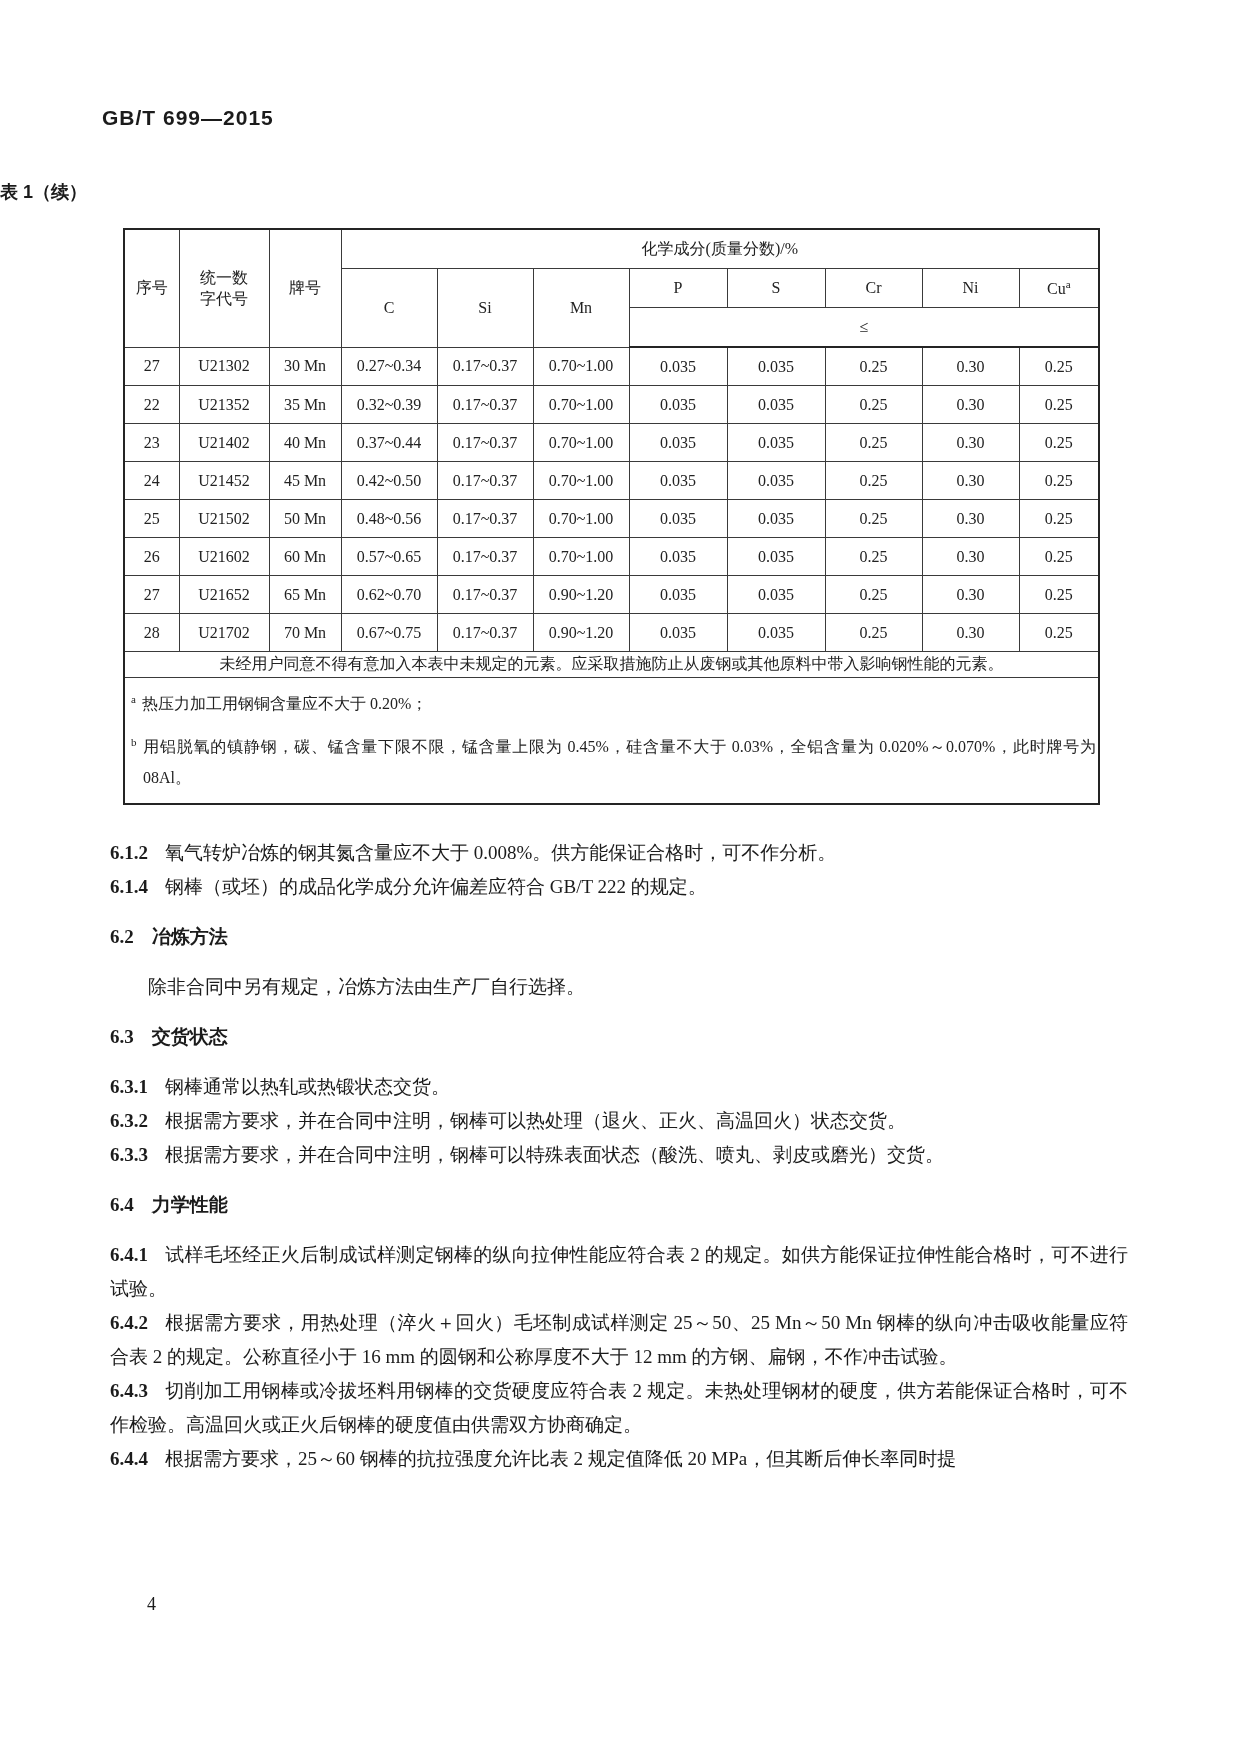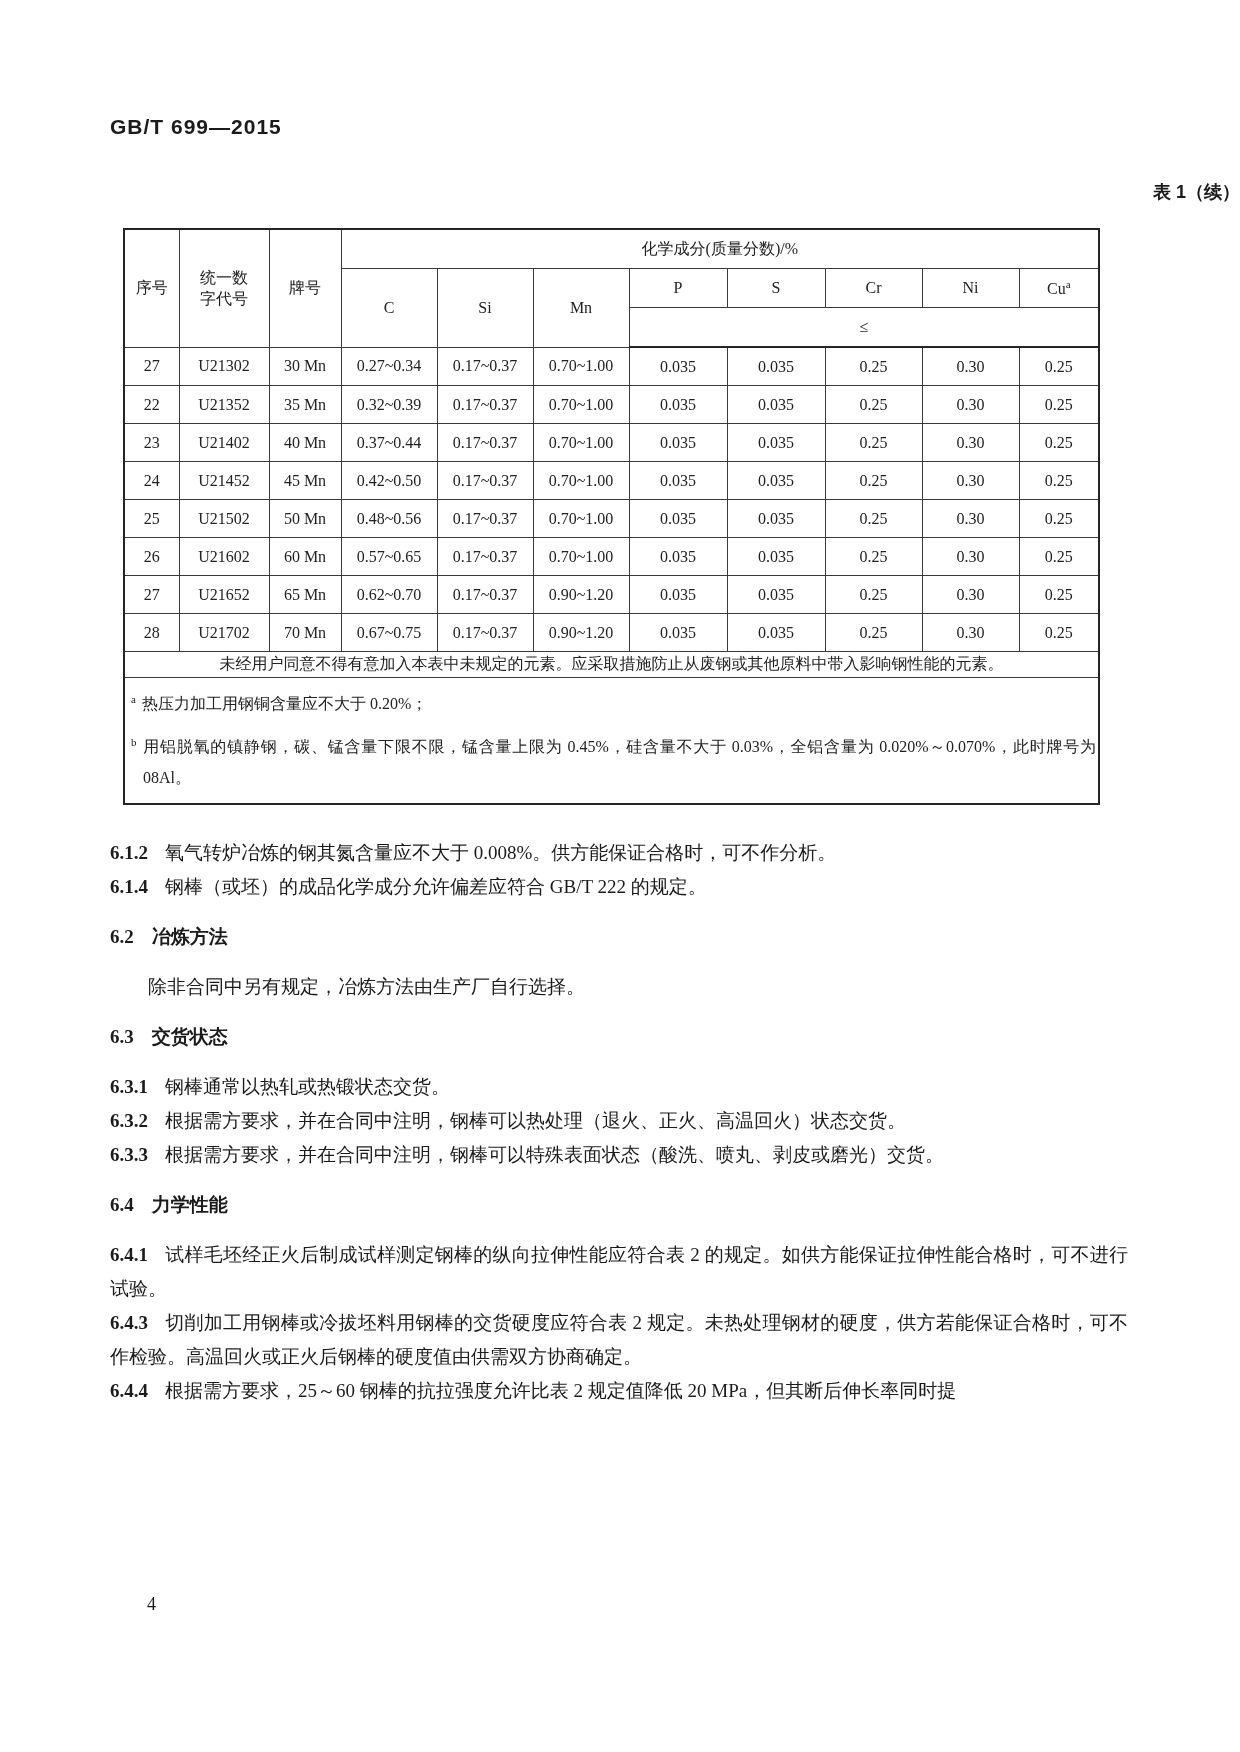--- a/index.html
+++ b/index.html
@@ -2,26 +2,26 @@
 <html><head>
 <meta charset="utf-8">
 <style>
   html,body{margin:0;padding:0;background:#ffffff;}
   .page{
     position:relative;width:1240px;height:1752px;background:#ffffff;
     font-family:"Liberation Serif","DejaVu Serif",serif;color:#1b1b1b;
     overflow:hidden;
   }
   .doc-header{
-    position:absolute;left:110px;top:106px;
+    position:absolute;left:102px;top:106px;
     font-family:"Liberation Sans","DejaVu Sans",sans-serif;
-    font-weight:bold;font-size:21px;letter-spacing:1px;margin-top:9px;
+    font-weight:bold;font-size:21px;letter-spacing:1px;
   }
   .table-title{
-    position:absolute;left:0;top:180px;width:1240px;text-align:right;
+    position:absolute;left:0;top:180px;width:1240px;text-align:left;
     font-family:"Liberation Sans","DejaVu Sans",sans-serif;
     font-weight:bold;font-size:18px;
   }
   table.chem{
     position:absolute;left:123px;top:228px;width:977px;
     border-collapse:collapse;table-layout:fixed;
     border:2px solid #242424;
   }
   table.chem th,table.chem td{
     border:1px solid #3a3a3a;text-align:center;vertical-align:middle;
@@ -225,19 +225,20 @@
       <p class="clause"><span class="cnum">6.1.2</span><span>氧气转炉冶炼的钢其氮含量应不大于 0.008%。供方能保证合格时，可不作分析。</span></p>
       <p class="clause"><span class="cnum">6.1.4</span><span>钢棒（或坯）的成品化学成分允许偏差应符合 GB/T 222 的规定。</span></p>
       <p class="heading"><span class="hnum">6.2</span><span class="htext">冶炼方法</span></p>
       <p class="indent">除非合同中另有规定，冶炼方法由生产厂自行选择。</p>
       <p class="heading"><span class="hnum">6.3</span><span class="htext">交货状态</span></p>
       <p class="clause"><span class="cnum">6.3.1</span><span>钢棒通常以热轧或热锻状态交货。</span></p>
       <p class="clause"><span class="cnum">6.3.2</span><span>根据需方要求，并在合同中注明，钢棒可以热处理（退火、正火、高温回火）状态交货。</span></p>
       <p class="clause"><span class="cnum">6.3.3</span><span>根据需方要求，并在合同中注明，钢棒可以特殊表面状态（酸洗、喷丸、剥皮或磨光）交货。</span></p>
       <p class="heading"><span class="hnum">6.4</span><span class="htext">力学性能</span></p>
       <p class="clause"><span class="cnum">6.4.1</span><span>试样毛坯经正火后制成试样测定钢棒的纵向拉伸性能应符合表 2 的规定。如供方能保证拉伸性能合格时，可不进行试验。</span></p>
+      <p class="clause"><span class="cnum">6.4.2</span><span>根据需方要求，用热处理（淬火＋回火）毛坯制成试样测定 25～50、25 Mn～50 Mn 钢棒的纵向冲击吸收能量应符合表 2 的规定。公称直径小于 16 mm 的圆钢和公称厚度不大于 12 mm 的方钢、扁钢，不作冲击试验。</span></p>
       <p class="clause"><span class="cnum">6.4.3</span><span>切削加工用钢棒或冷拔坯料用钢棒的交货硬度应符合表 2 规定。未热处理钢材的硬度，供方若能保证合格时，可不作检验。高温回火或正火后钢棒的硬度值由供需双方协商确定。</span></p>
       <p class="clause"><span class="cnum">6.4.4</span><span>根据需方要求，25～60 钢棒的抗拉强度允许比表 2 规定值降低 20 MPa，但其断后伸长率同时提</span></p>
     </div>
 
   <div class="page-number">4</div>
 
 </div>
 
 </body></html>

